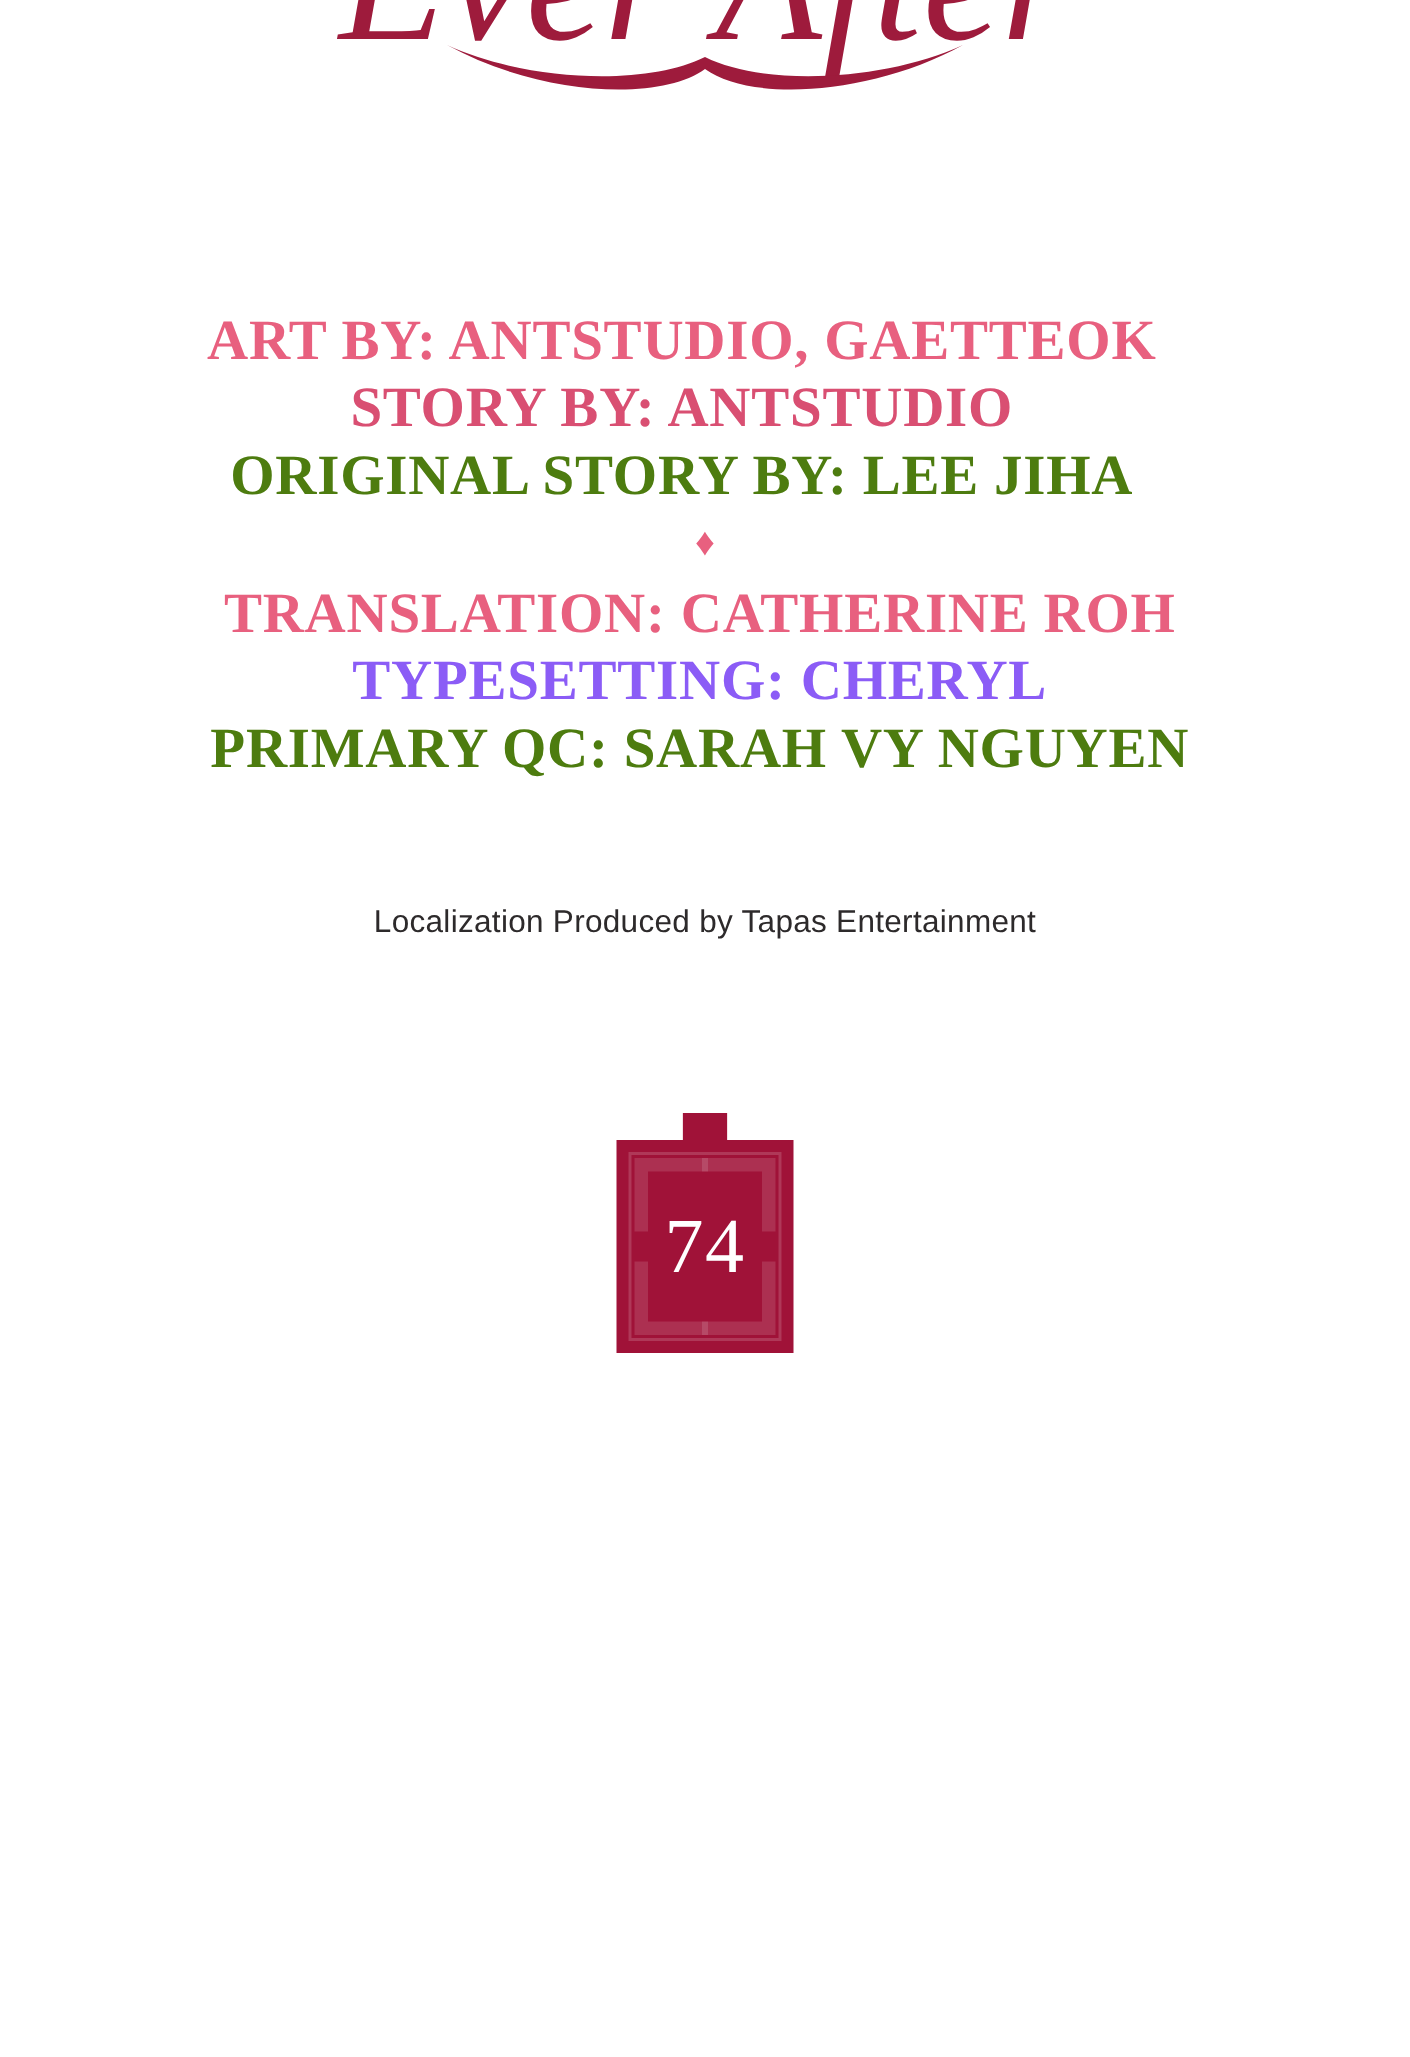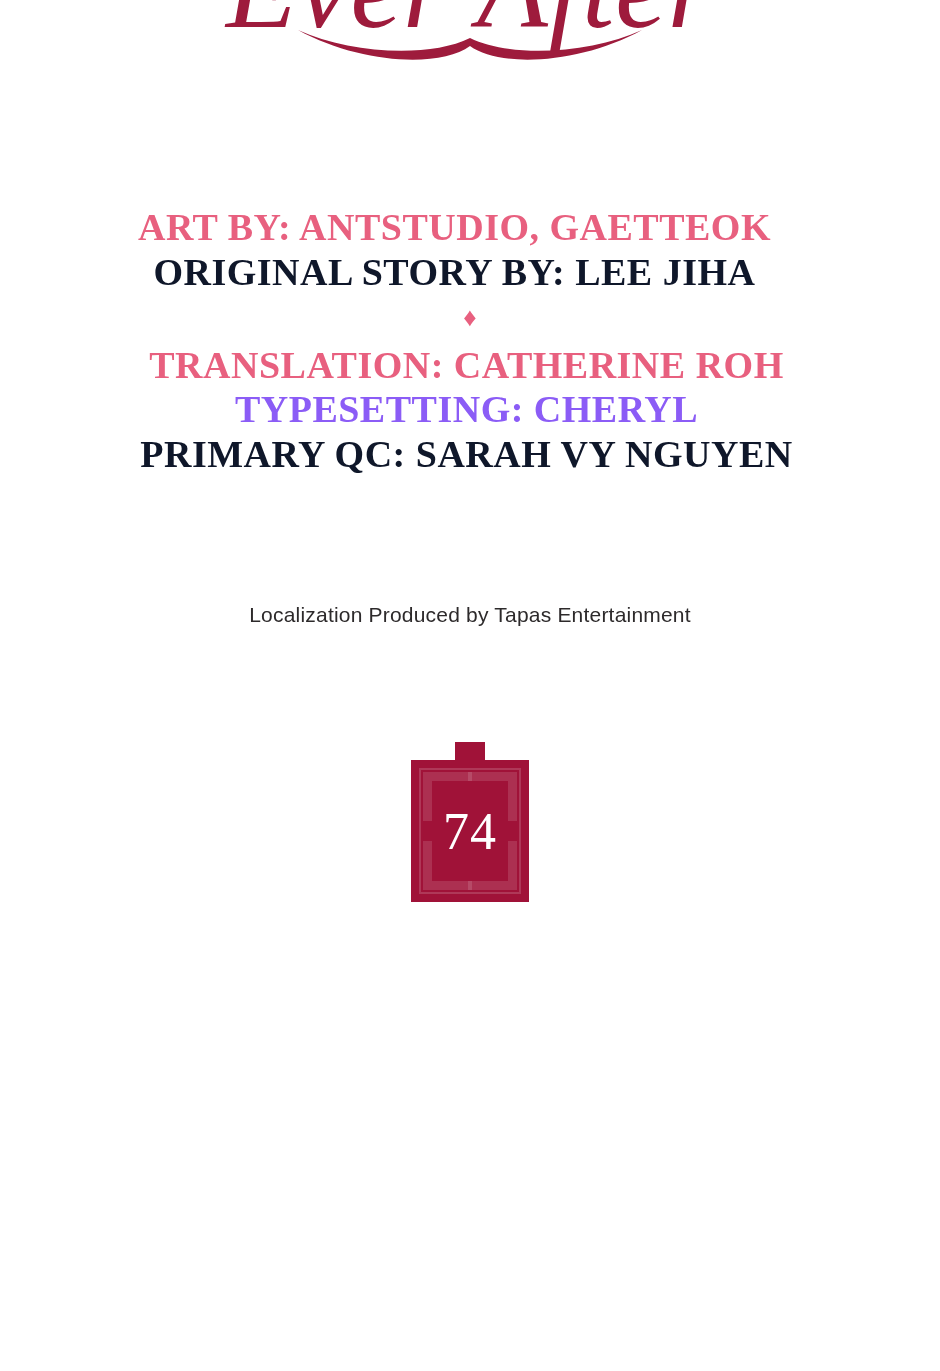--- a/index.html
+++ b/index.html
@@ -61,24 +61,24 @@
     font-weight: 700;
     letter-spacing: 0.5px;
     line-height: 1.18;
     white-space: nowrap;
   }
   .grp-a .credit-line { font-size: 38px; }
   .grp-b .credit-line { font-size: 38px; margin-left: 24px; }
 
   .c-art      { color: #e8607f; }
   .c-story    { color: #d94f72; }
-  .c-orig     { color: #0f172a; }
+  .c-orig     { color: #4d7c0f; }
   .c-trans    { color: #e8607f; }
   .c-type     { color: #8b5cf6; }
-  .c-pqc      { color: #0f172a; }
+  .c-pqc      { color: #4d7c0f; }
   .c-sqc      { color: #a8143f; }
 
   .divider-diamond {
     width: 940px;
     text-align: center;
     margin: 10px 0 12px 0;
     color: #e8607f;
     font-size: 26px;
     line-height: 1;
   }
@@ -169,20 +169,21 @@
     <div class="title-text">Ever After</div>
     <svg class="title-flourish" viewBox="0 0 360 44">
       <path d="M8 6 C70 40, 150 44, 180 22 C210 44, 290 40, 352 6 C300 30, 220 34, 180 14 C140 34, 60 30, 8 6 Z" fill="#9e1b3c"></path>
     </svg>
   </div>
 
   <div class="credits">
 
     <div class="grp-a">
       <div class="credit-line c-art">ART BY: ANTSTUDIO, GAETTEOK</div>
+      <div class="credit-line c-story">STORY BY: ANTSTUDIO</div>
       <div class="credit-line c-orig">ORIGINAL STORY BY: LEE JIHA</div>
     </div>
 
     <div class="divider-diamond">♦</div>
 
     <div class="grp-b">
       <div class="credit-line c-trans">TRANSLATION: CATHERINE ROH</div>
       <div class="credit-line c-type">TYPESETTING: CHERYL</div>
       <div class="credit-line c-pqc">PRIMARY QC: SARAH VY NGUYEN</div>
     </div>

